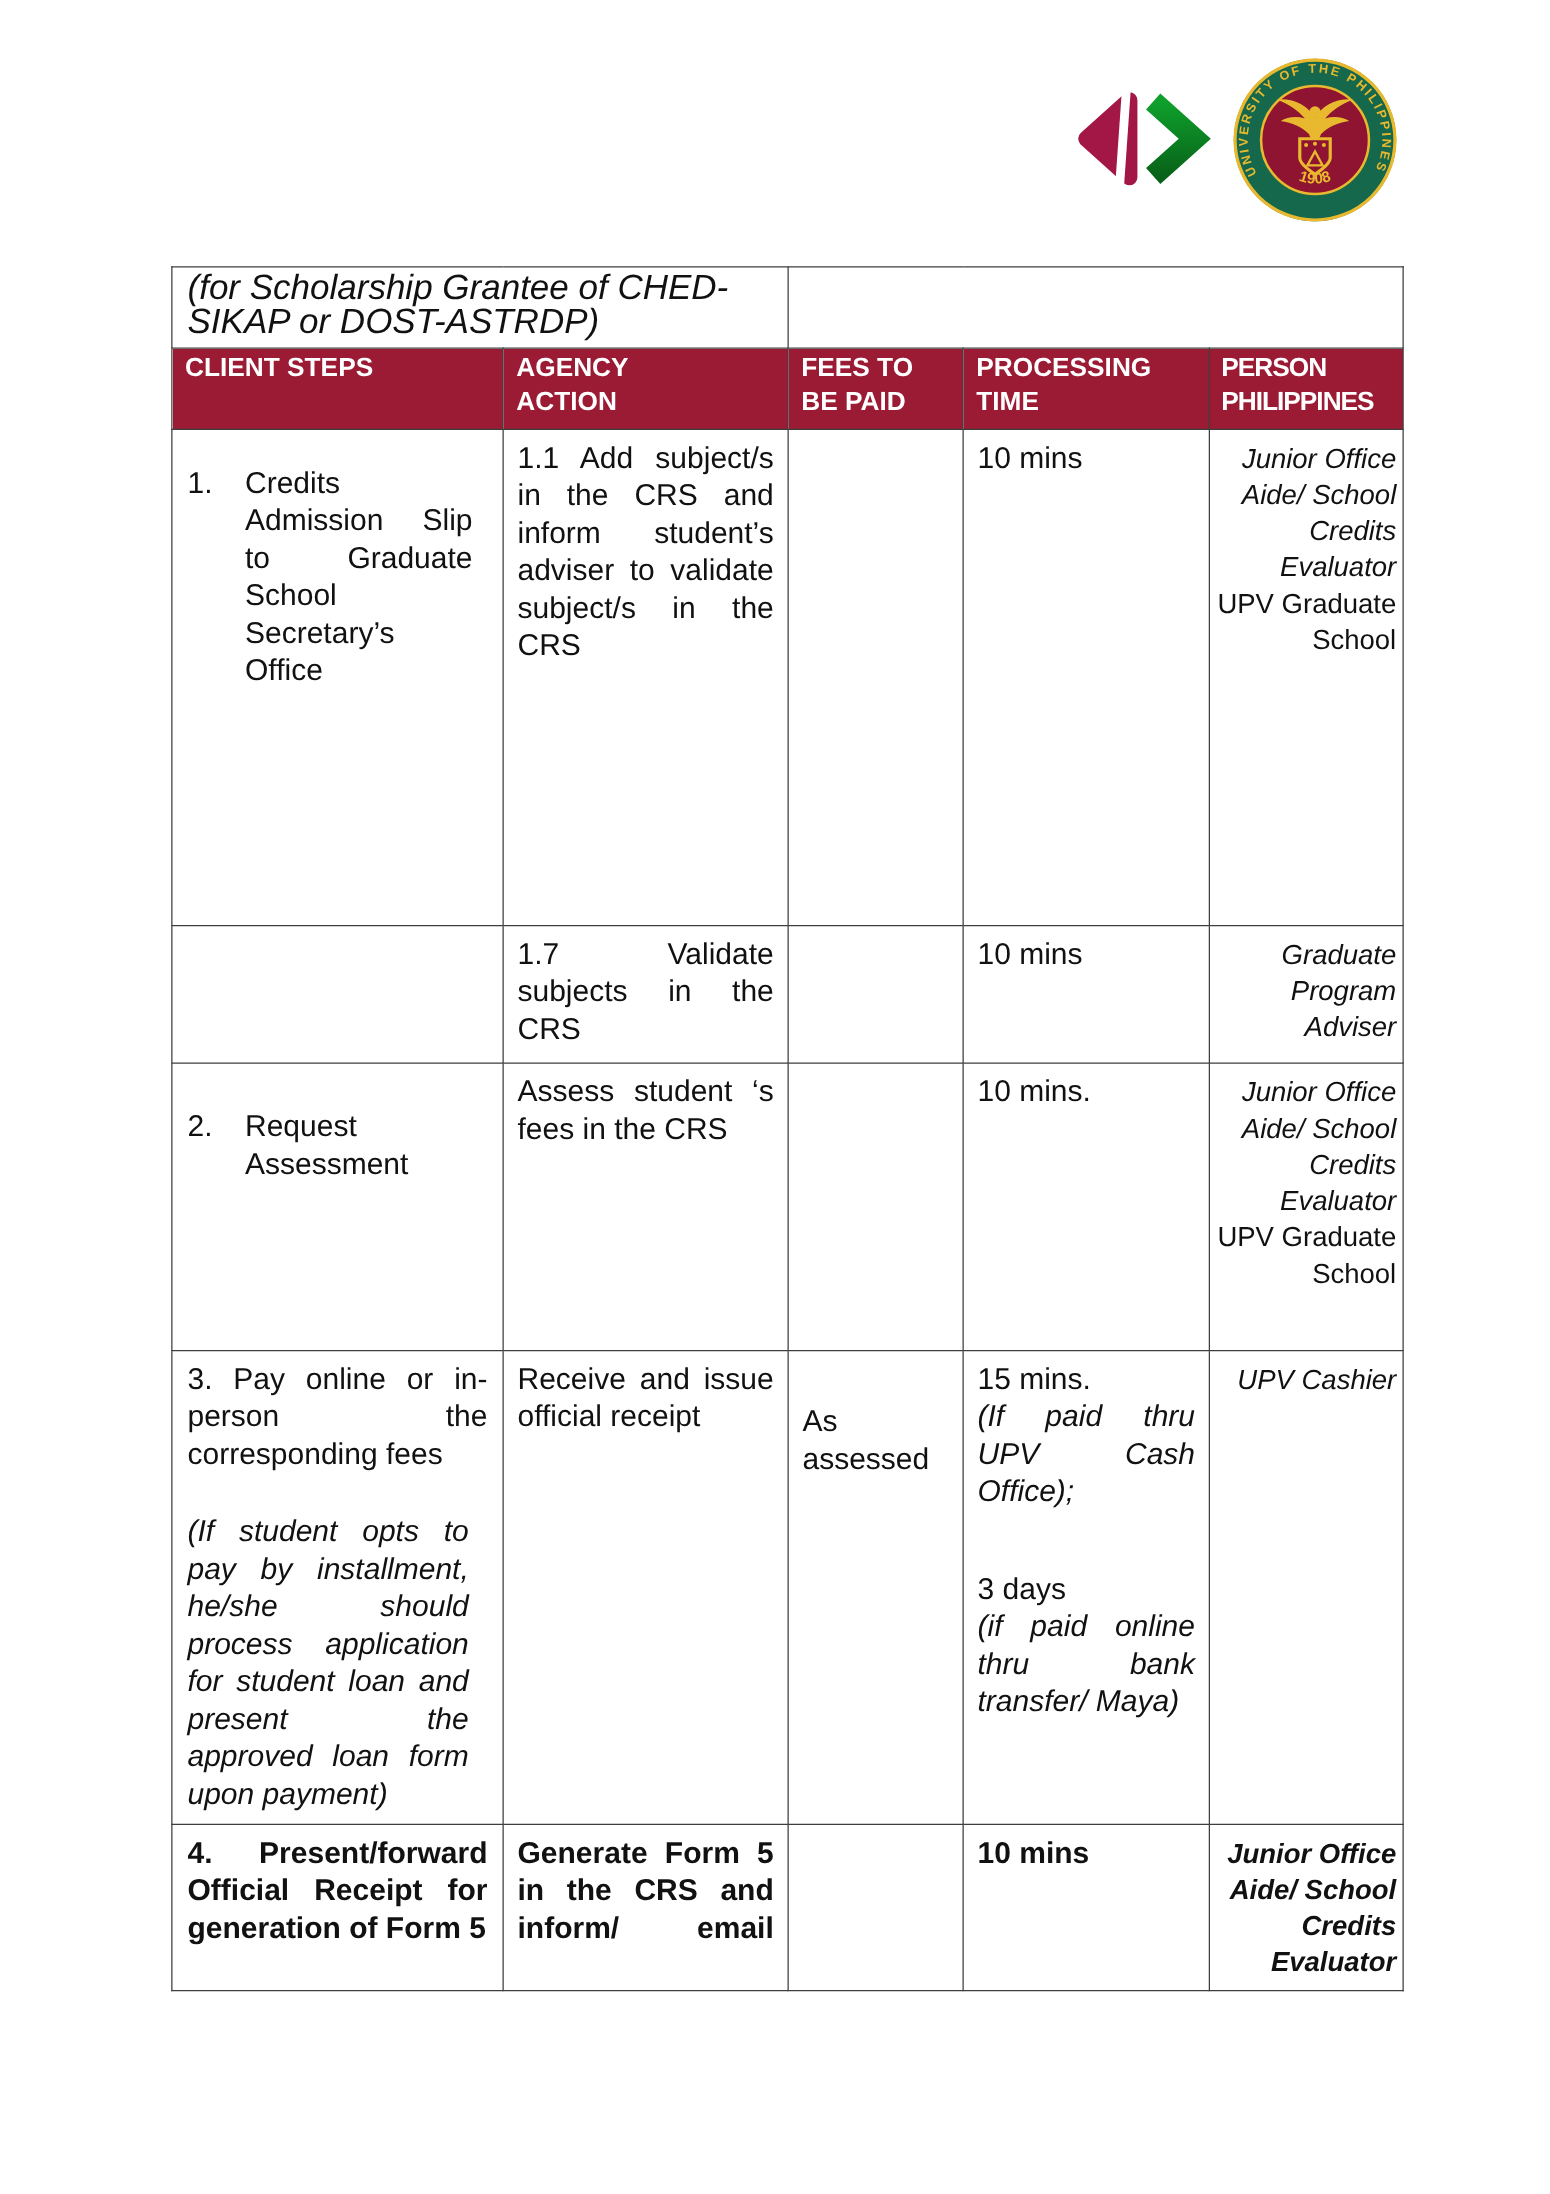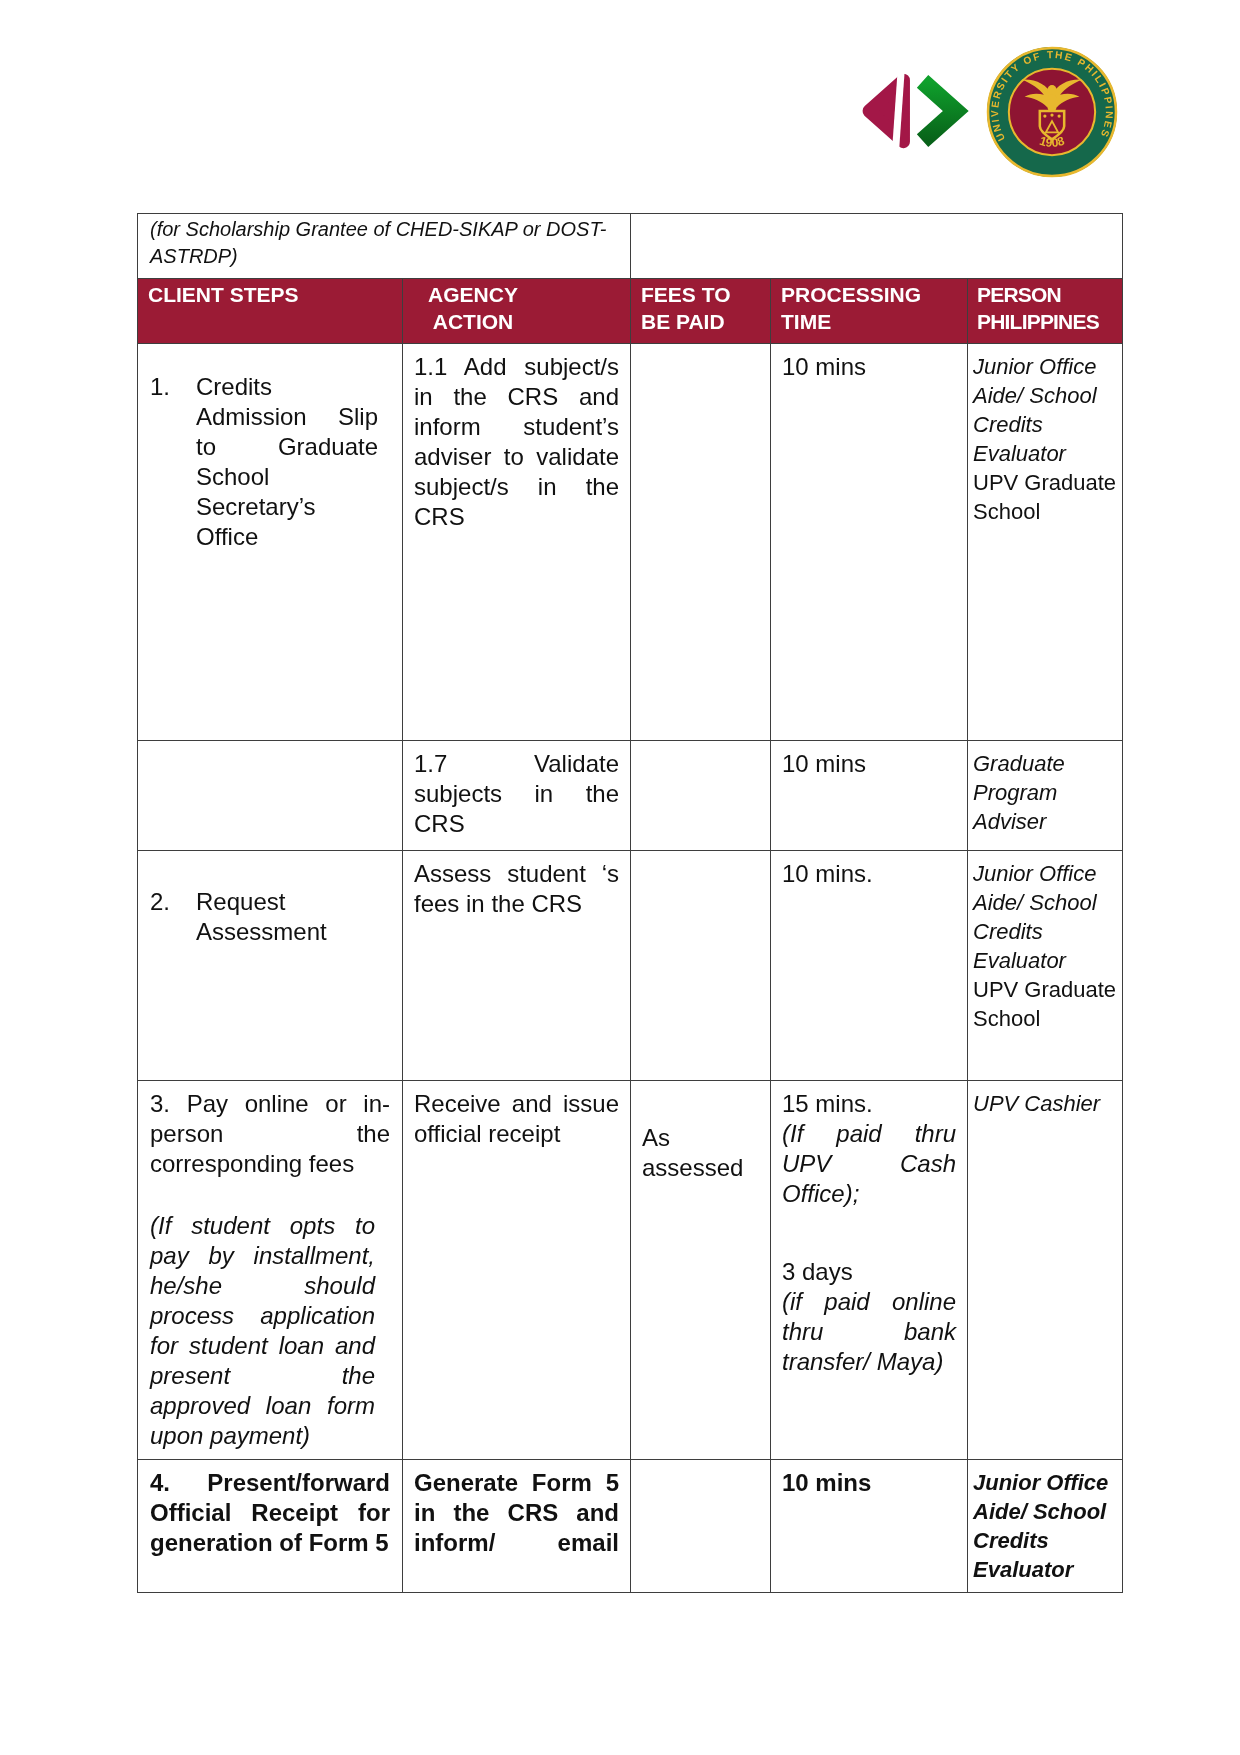--- a/index.html
+++ b/index.html
@@ -24,35 +24,35 @@
   }
   tr.r-cap{height:65px;}
   tr.r-head{height:65px;}
   tr.r1{height:397px;}
   tr.r1b{height:110px;}
   tr.r2{height:230px;}
   tr.r3{height:375px;}
   tr.r4{height:123px;font-weight:bold;}
 
   td.cap{vertical-align:middle;padding:2px 12px;}
-  .cap-text{font-size:20px;font-style:italic;line-height:27px;max-width:460px;color:#111;}
+  .cap-text{font-size:28px;font-style:italic;line-height:27px;max-width:460px;color:#111;}
 
   th{
     background:#9B1B35;color:#fff;text-align:left;vertical-align:middle;
     font-size:21px;font-weight:bold;line-height:27px;padding:2px 8px 2px 10px;
   }
-  th .hw{max-width:120px;text-align:center;}
+  th .hw{max-width:120px;}
   th.th5{padding:2px 3px 2px 9px;letter-spacing:-0.8px;}
 
   td{font-size:24px;line-height:30px;color:#111;}
   td.cs{padding:8px 12px;}
   td.aa{padding:8px 11px;}
   td.fe{padding:8px 11px;}
   td.pt{padding:8px 11px;}
-  td.pr{padding:8px 5px;font-size:22px;line-height:29px;text-align:left;}
+  td.pr{padding:8px 5px;font-size:22px;line-height:29px;text-align:right;}
 
   .just{text-align:justify;}
   .jlast{text-align:justify;text-align-last:justify;}
   .it{font-style:italic;}
   .hang{display:flex;}
   .hang .num{width:46px;flex:none;}
   .hang .txt{max-width:182px;}
   .w225{max-width:225px;}
   .mt20{margin-top:20px;}
   .mt28{margin-top:28px;}

